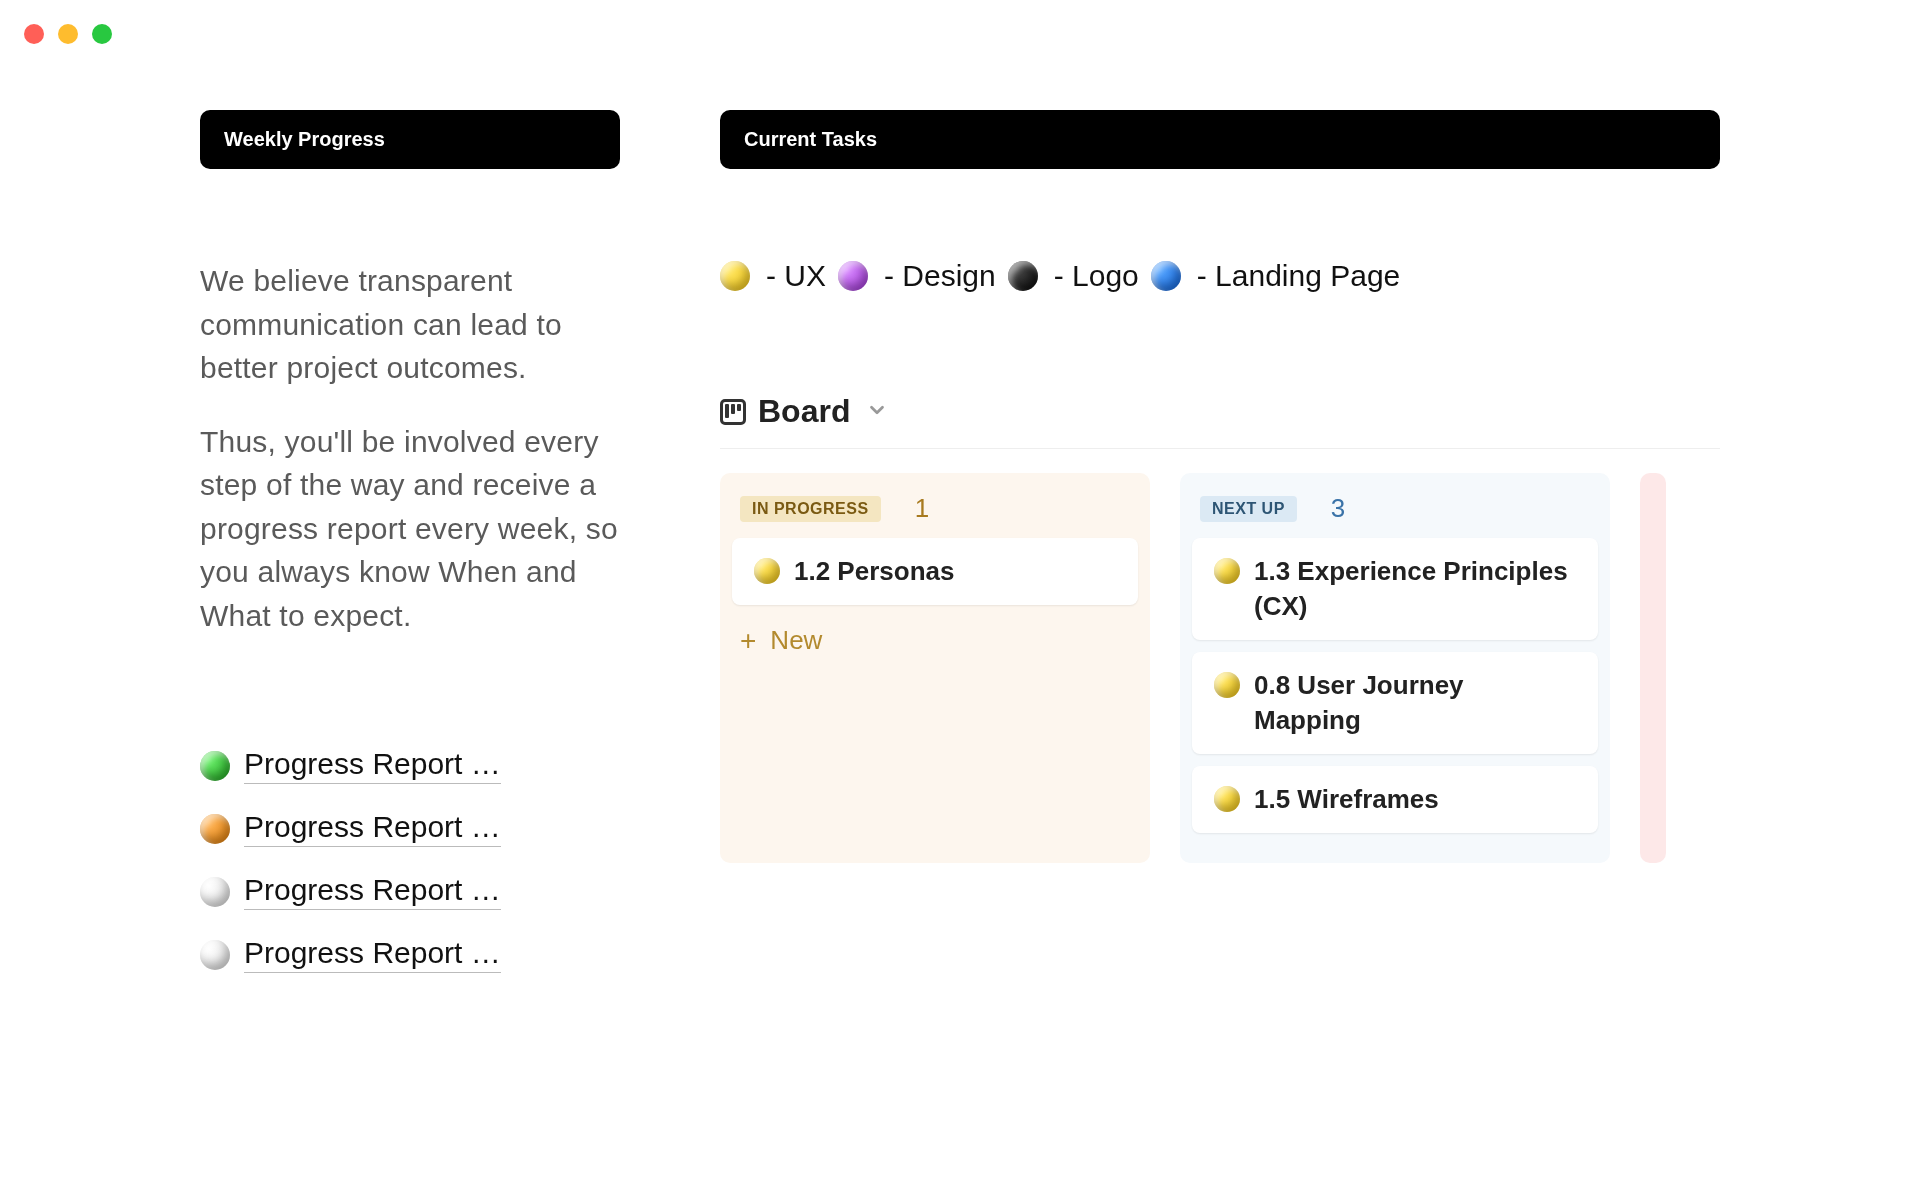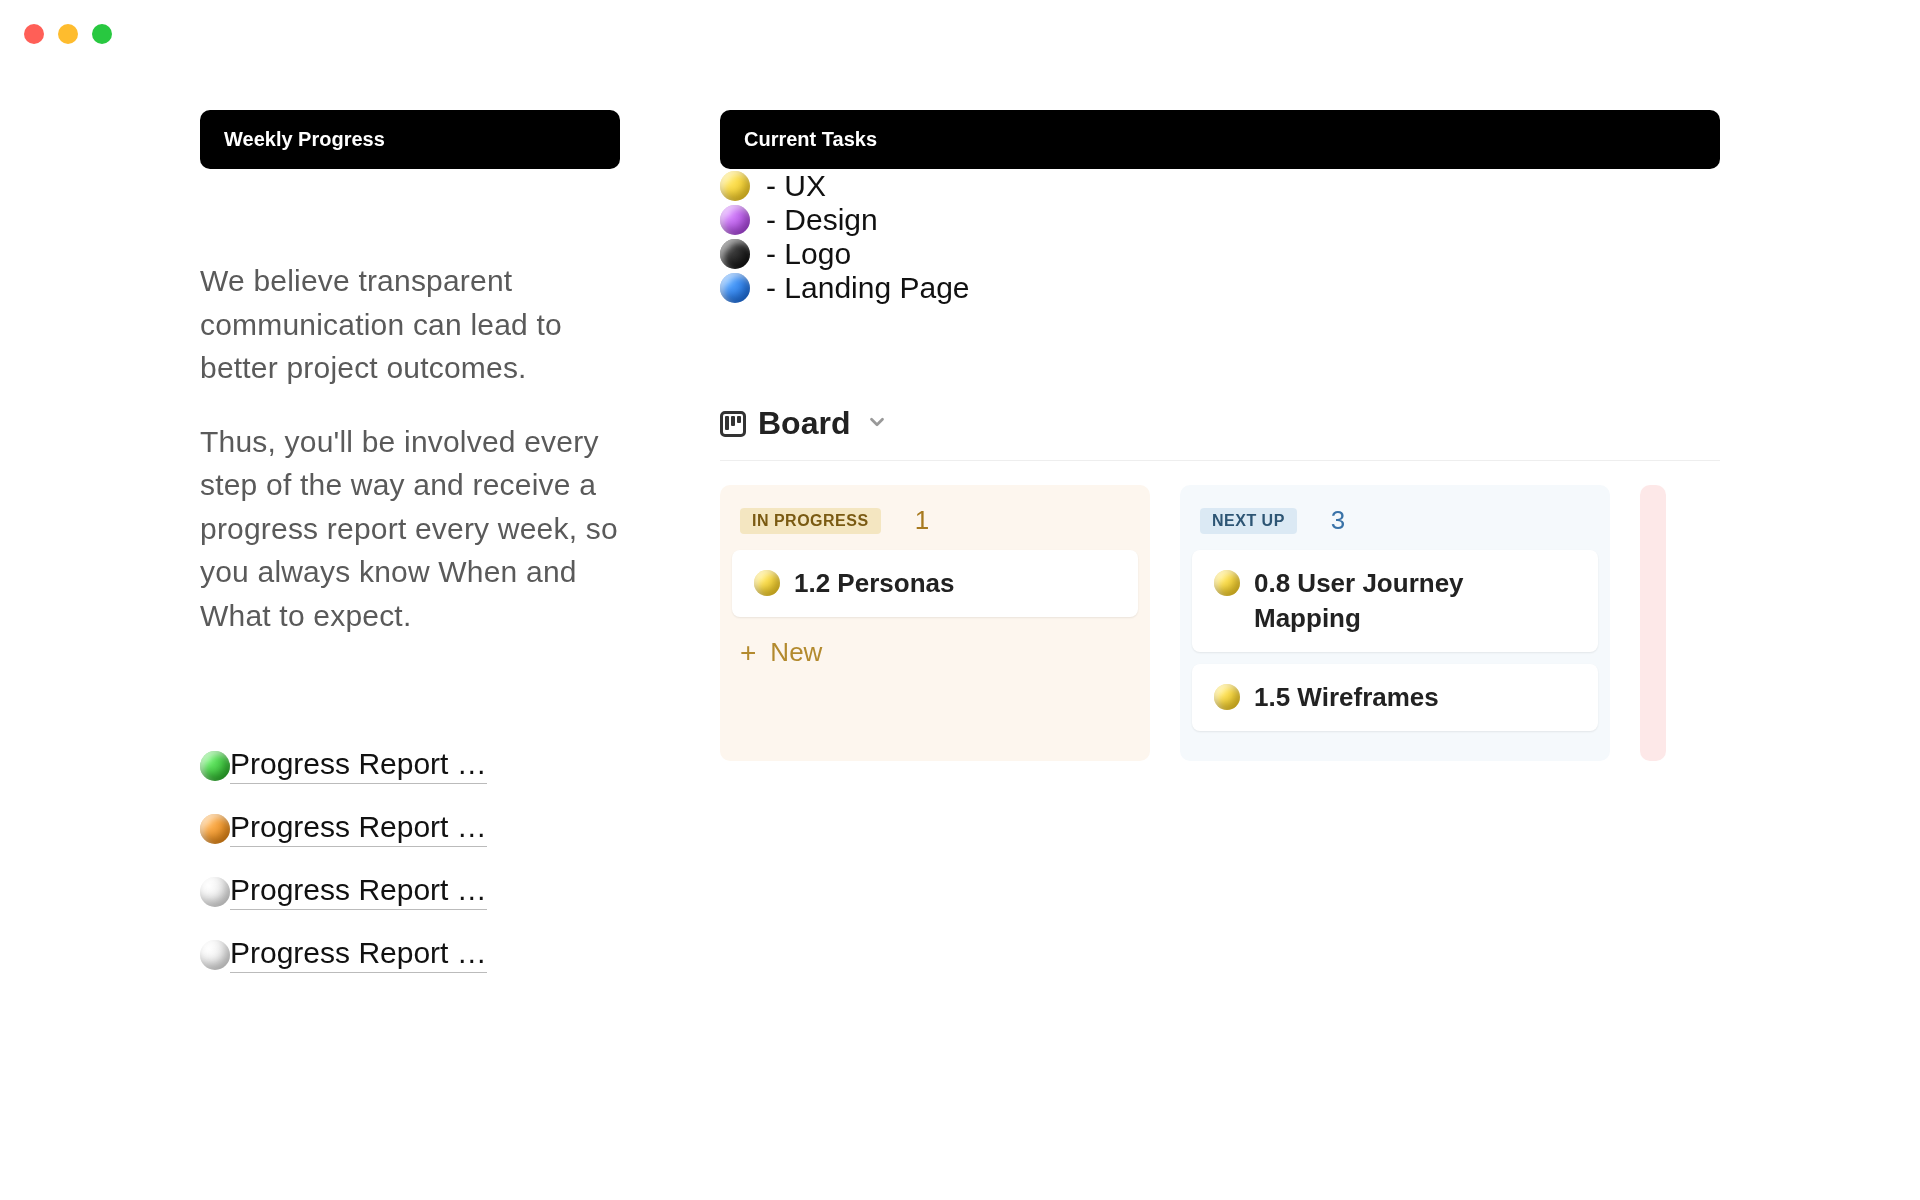--- a/index.html
+++ b/index.html
@@ -16,32 +16,32 @@
 
     .left-col { width: 420px; flex-shrink: 0; }
     .right-col { flex: 1; min-width: 0; }
 
     .section-header { background: #000; color: #fff; font-weight: 700; font-size: 20px; padding: 18px 24px; border-radius: 10px; }
 
     .intro-text { margin-top: 90px; color: #5a5a5a; font-size: 30px; line-height: 1.45; letter-spacing: 0.2px; }
     .intro-text p + p { margin-top: 30px; }
 
     .reports { margin-top: 110px; display: flex; flex-direction: column; gap: 26px; }
-    .report { display: flex; align-items: center; font-size: 30px; color: #111; }
+    .report { display: flex; align-items: center; gap: 14px; font-size: 30px; color: #111; }
     .report .label { border-bottom: 1px solid #bbb; padding-bottom: 2px; white-space: nowrap; overflow: hidden; text-overflow: ellipsis; max-width: 320px; }
     .ball { width: 30px; height: 30px; border-radius: 50%; display: inline-block; box-shadow: inset -4px -6px 8px rgba(0,0,0,0.25), inset 4px 4px 6px rgba(255,255,255,0.6); flex-shrink: 0; }
     .ball-green { background: radial-gradient(circle at 30% 30%, #6ef06e, #19a019); }
     .ball-orange { background: radial-gradient(circle at 30% 30%, #ffb65c, #e07a00); }
     .ball-white { background: radial-gradient(circle at 30% 30%, #ffffff, #d8d8d8); }
     .ball-yellow { background: radial-gradient(circle at 30% 30%, #ffe766, #f1c40f); }
     .ball-purple { background: radial-gradient(circle at 30% 30%, #d98cff, #9b2fd1); }
     .ball-black { background: radial-gradient(circle at 30% 30%, #4a4a4a, #000); }
     .ball-blue { background: radial-gradient(circle at 30% 30%, #5aa8ff, #0a5ed8); }
 
-    .legend { display: flex; flex-direction: column; }
+    .legend { margin-top: 90px; display: flex; flex-direction: row; gap: 12px; }
     .legend-row { display: flex; align-items: center; gap: 16px; font-size: 30px; color: #111; }
 
     .board-header { margin-top: 100px; display: flex; align-items: center; gap: 12px; padding-bottom: 18px; border-bottom: 1px solid #eee; }
     .board-icon { width: 26px; height: 26px; border: 3px solid #333; border-radius: 5px; display: flex; align-items: flex-start; justify-content: center; padding: 2px; gap: 2px; }
     .board-icon span { width: 4px; background: #333; border-radius: 1px; }
     .board-icon span:nth-child(1) { height: 14px; }
     .board-icon span:nth-child(2) { height: 10px; }
     .board-icon span:nth-child(3) { height: 7px; }
     .board-title { font-size: 32px; font-weight: 700; color: #222; }
     .chevron { margin-left: 4px; color: #999; }
@@ -161,20 +161,24 @@
         </div>
       </div>
 
       <div class="kanban-col col-nextup">
         <div class="col-header">
           <span class="col-tag tag-nextup">NEXT UP</span>
           <span class="col-count count-nextup">3</span>
         </div>
         <div class="card">
           <span class="ball ball-yellow"></span>
+          <span>1.3 Experience Principles (CX)</span>
+        </div>
+        <div class="card">
+          <span class="ball ball-yellow"></span>
           <span>0.8 User Journey Mapping</span>
         </div>
         <div class="card">
           <span class="ball ball-yellow"></span>
           <span>1.5 Wireframes</span>
         </div>
       </div>
 
       <div class="kanban-col col-red-peek"></div>
 

